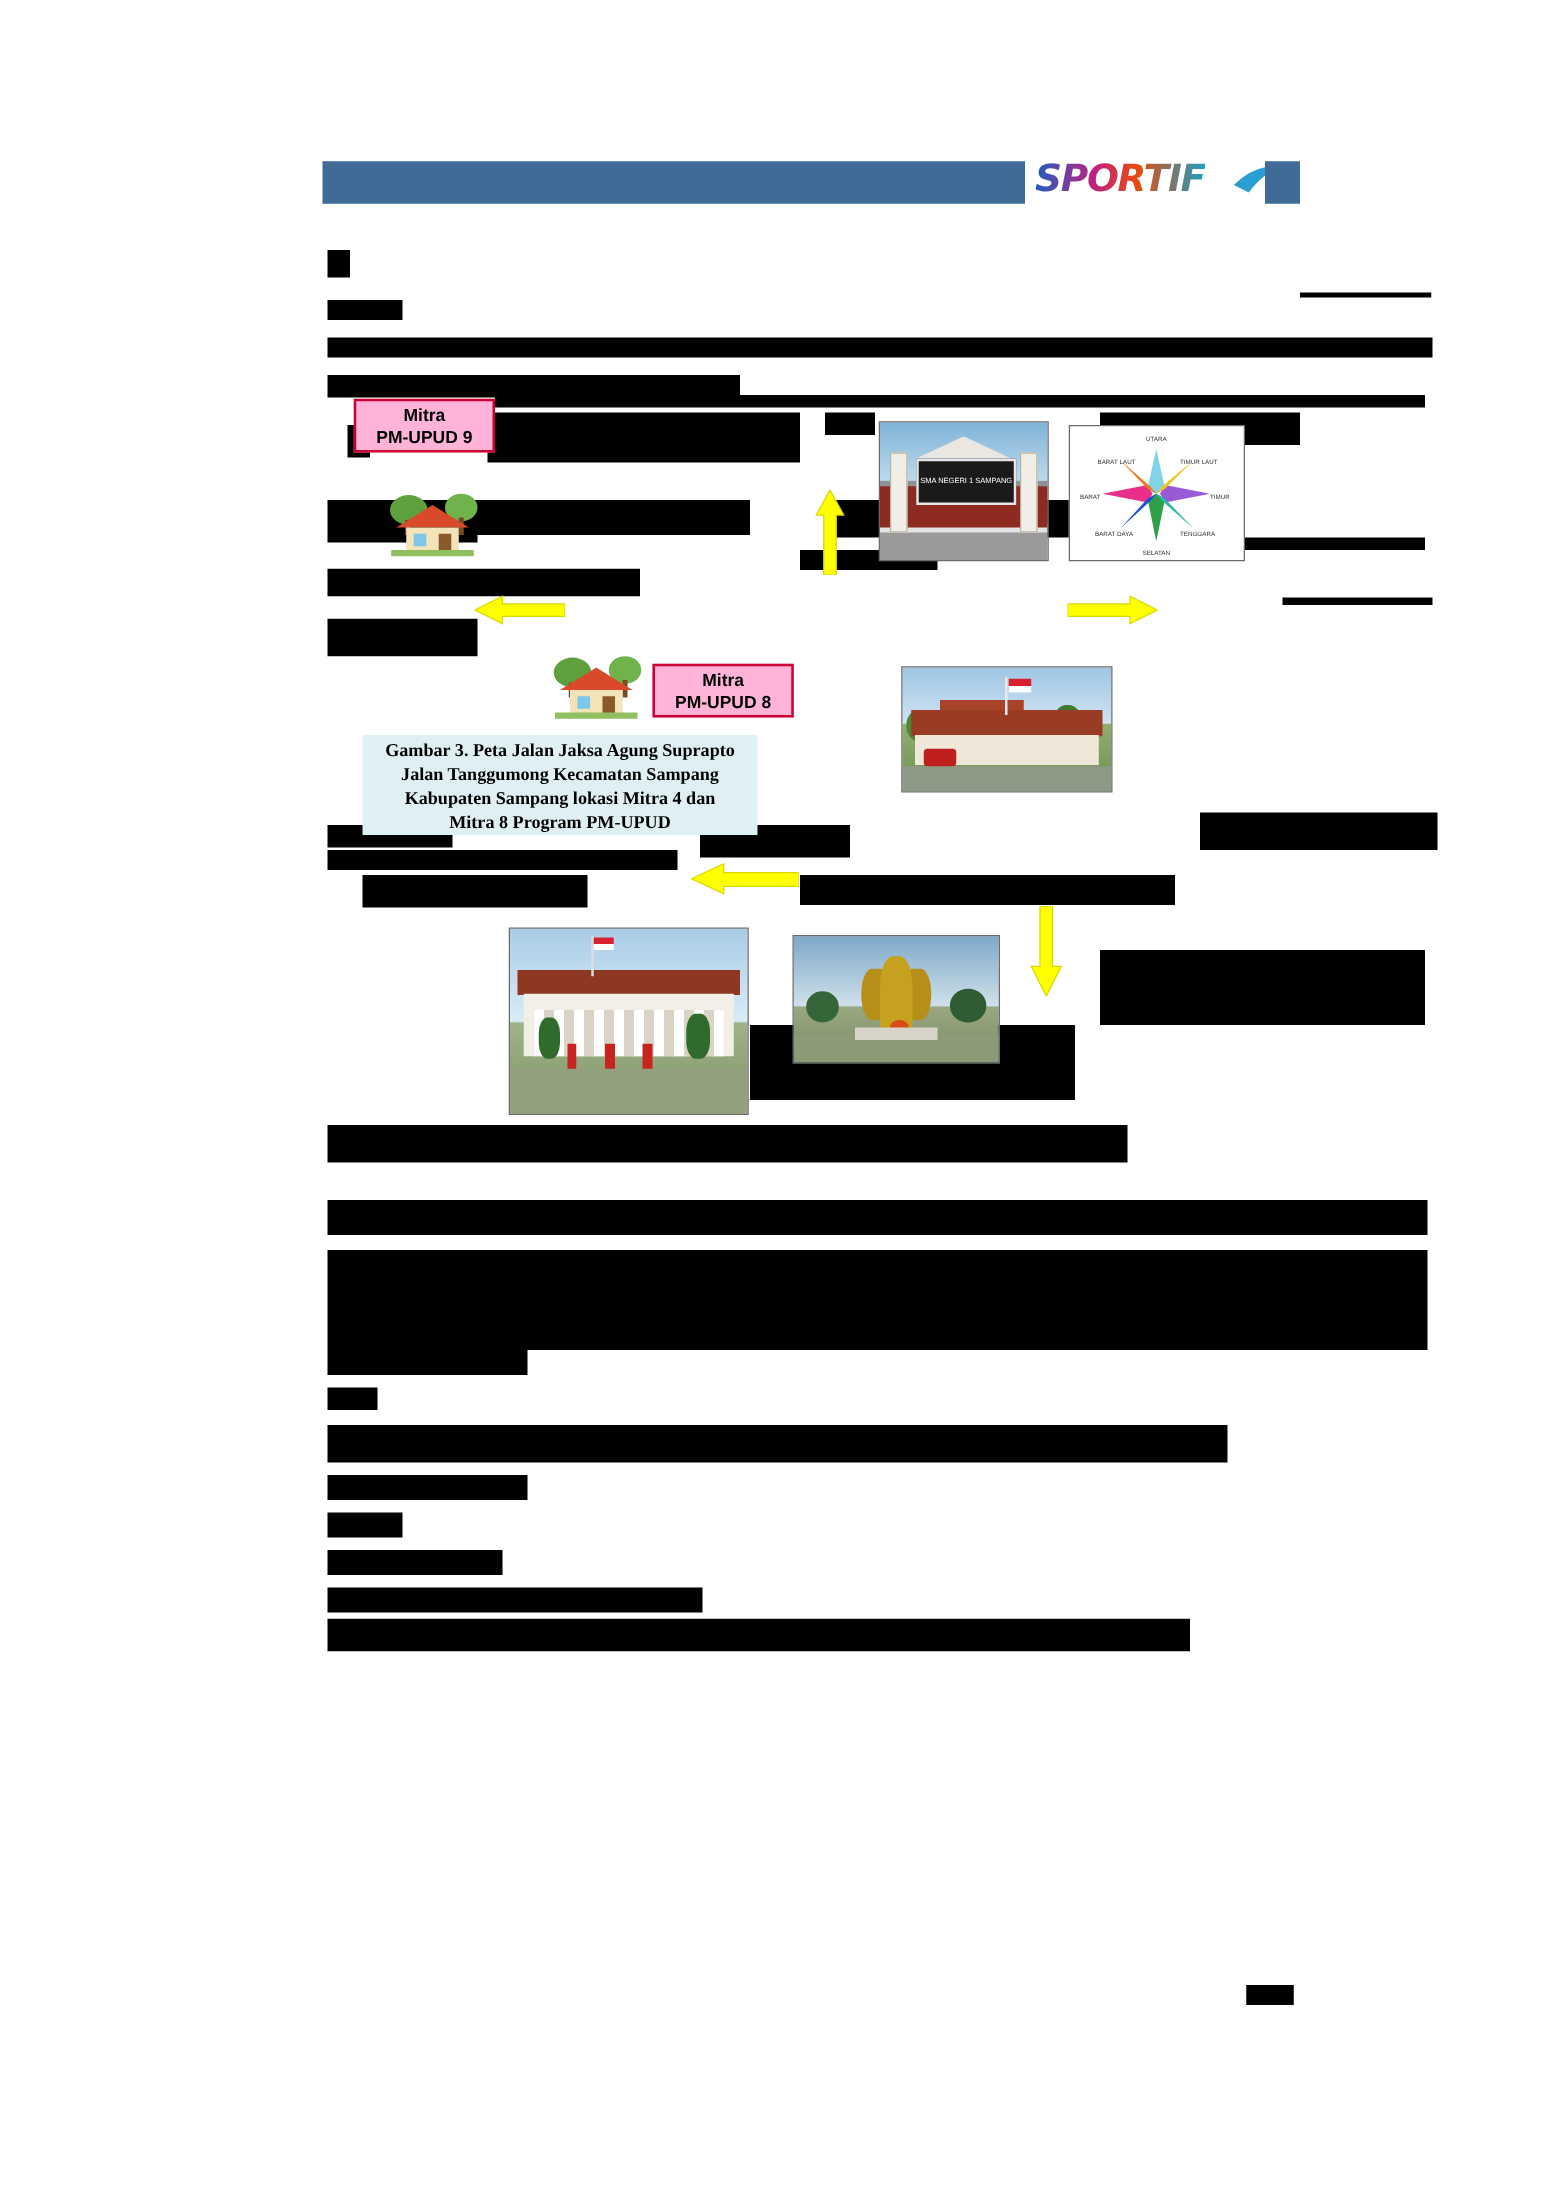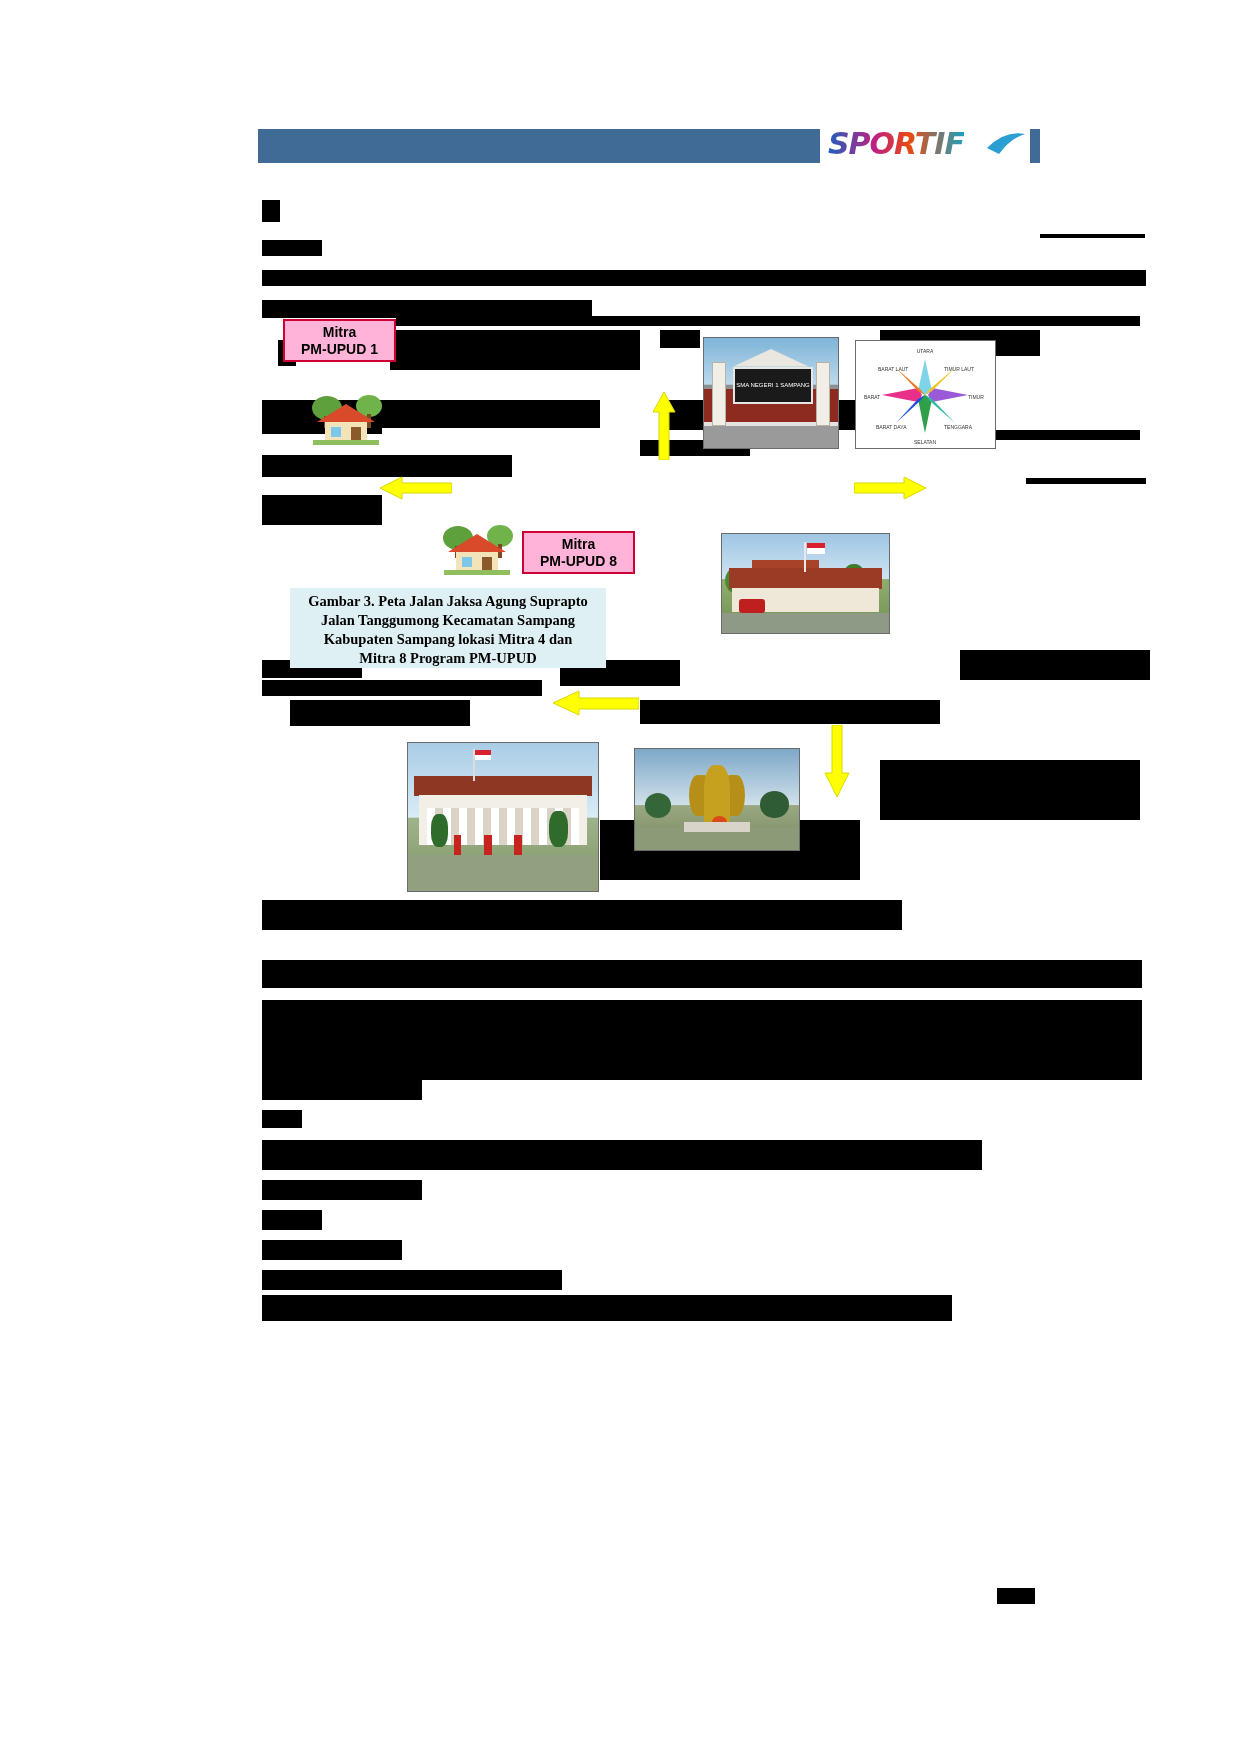--- a/index.html
+++ b/index.html
@@ -29,21 +29,21 @@
     left: 258px;
     top: 129px;
     width: 782px;
     height: 34px;
     background: #3f6b96;
   }
   .header-logo {
     position: absolute;
     left: 820px;
     top: 122px;
-    width: 210px;
+    width: 192px;
     height: 44px;
     background: #ffffff;
     overflow: hidden;
   }
   .logo-text {
     position: absolute;
     left: 8px;
     top: 4px;
     font-family: "DejaVu Sans", sans-serif;
     font-weight: bold;
@@ -237,21 +237,21 @@
       <div class="bar" style="left: 262px; top: 1180px; width: 160px; height: 20px; background: rgb(0, 0, 0);"></div>
       <div class="bar" style="left: 262px; top: 1210px; width: 60px; height: 20px; background: rgb(0, 0, 0);"></div>
       <div class="bar" style="left: 262px; top: 1240px; width: 140px; height: 20px; background: rgb(0, 0, 0);"></div>
       <div class="bar" style="left: 262px; top: 1270px; width: 300px; height: 20px; background: rgb(0, 0, 0);"></div>
       <div class="bar" style="left: 262px; top: 1295px; width: 690px; height: 26px; background: rgb(0, 0, 0);"></div>
     </div>
 
   <div class="label-box" style="left:283px; top:319px; width:113px; height:43px;">
     <div>
       <div>Mitra</div>
-      <div>PM-UPUD 1</div>
+      <div>PM-UPUD 9</div>
     </div>
   </div>
 
   <svg class="house" style="left:307px; top:388px; width:78px; height:60px;" viewBox="0 0 78 60">
     <ellipse cx="20" cy="20" rx="15" ry="12" fill="#5da03c"></ellipse>
     <ellipse cx="62" cy="18" rx="13" ry="11" fill="#6fb34a"></ellipse>
     <rect x="17" y="28" width="4" height="12" fill="#7a4a20"></rect>
     <rect x="60" y="26" width="4" height="14" fill="#7a4a20"></rect>
     <polygon points="39,16 68,34 10,34" fill="#d94a2a"></polygon>
     <rect x="18" y="34" width="42" height="20" fill="#f2e3b8"></rect>

